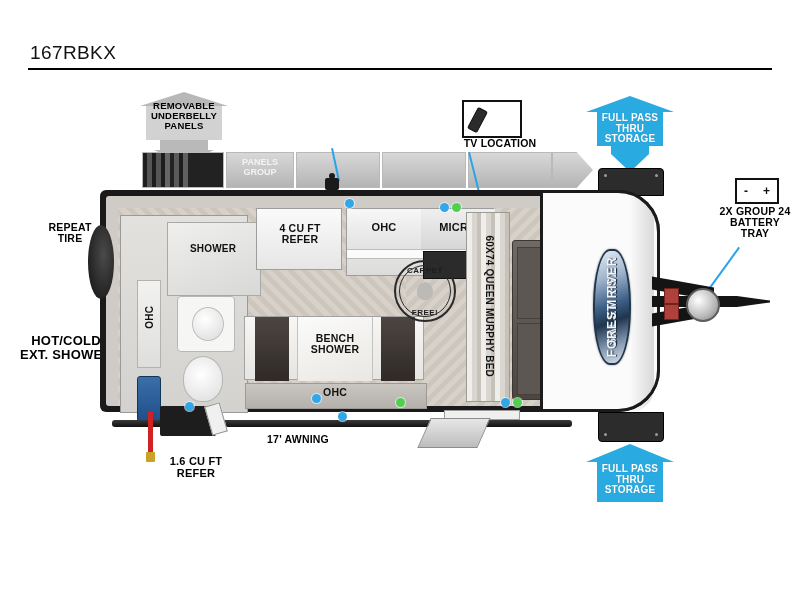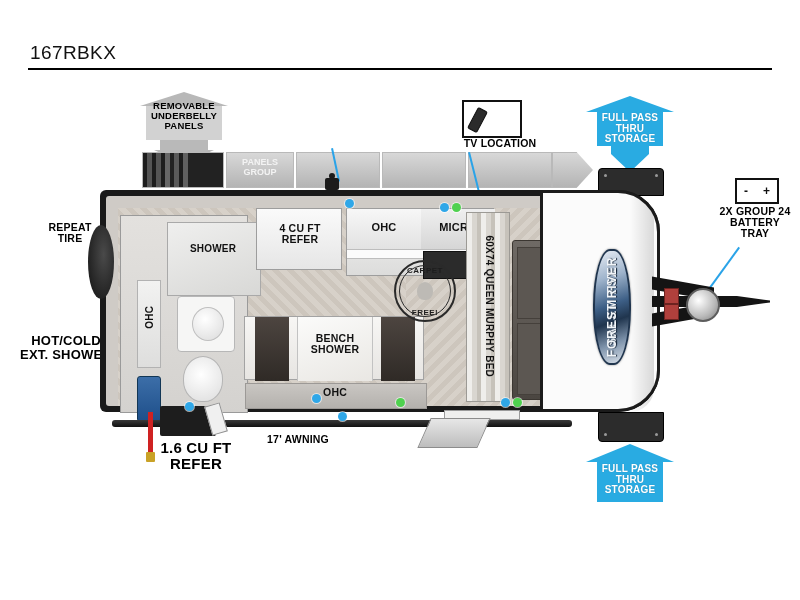--- a/index.html
+++ b/index.html
@@ -252,21 +252,21 @@
 
   <div class="callout" style="left:34px;top:222px;width:72px;font-size:10.5px;">
     <div>REPEAT</div>
     <div>TIRE</div>
   </div>
   <div class="callout" style="left:18px;top:334px;width:96px;font-size:13px;">
     <div>HOT/COLD</div>
     <div>EXT. SHOWER</div>
   </div>
 
-  <div class="callout" style="left:160px;top:440px;width:72px;font-size:15px;">
+  <div class="callout" style="left:160px;top:456px;width:72px;font-size:11px;">
     <div>1.6 CU FT</div>
     <div>REFER</div>
   </div>
   <div class="callout" style="left:236px;top:434px;width:124px;font-size:10.5px;">17' AWNING</div>
 
   <div class="shell">
     <div class="shell-outline"></div>
     <div class="shell-inner">
       <div class="floor"></div>
       <div class="floor2"></div>

